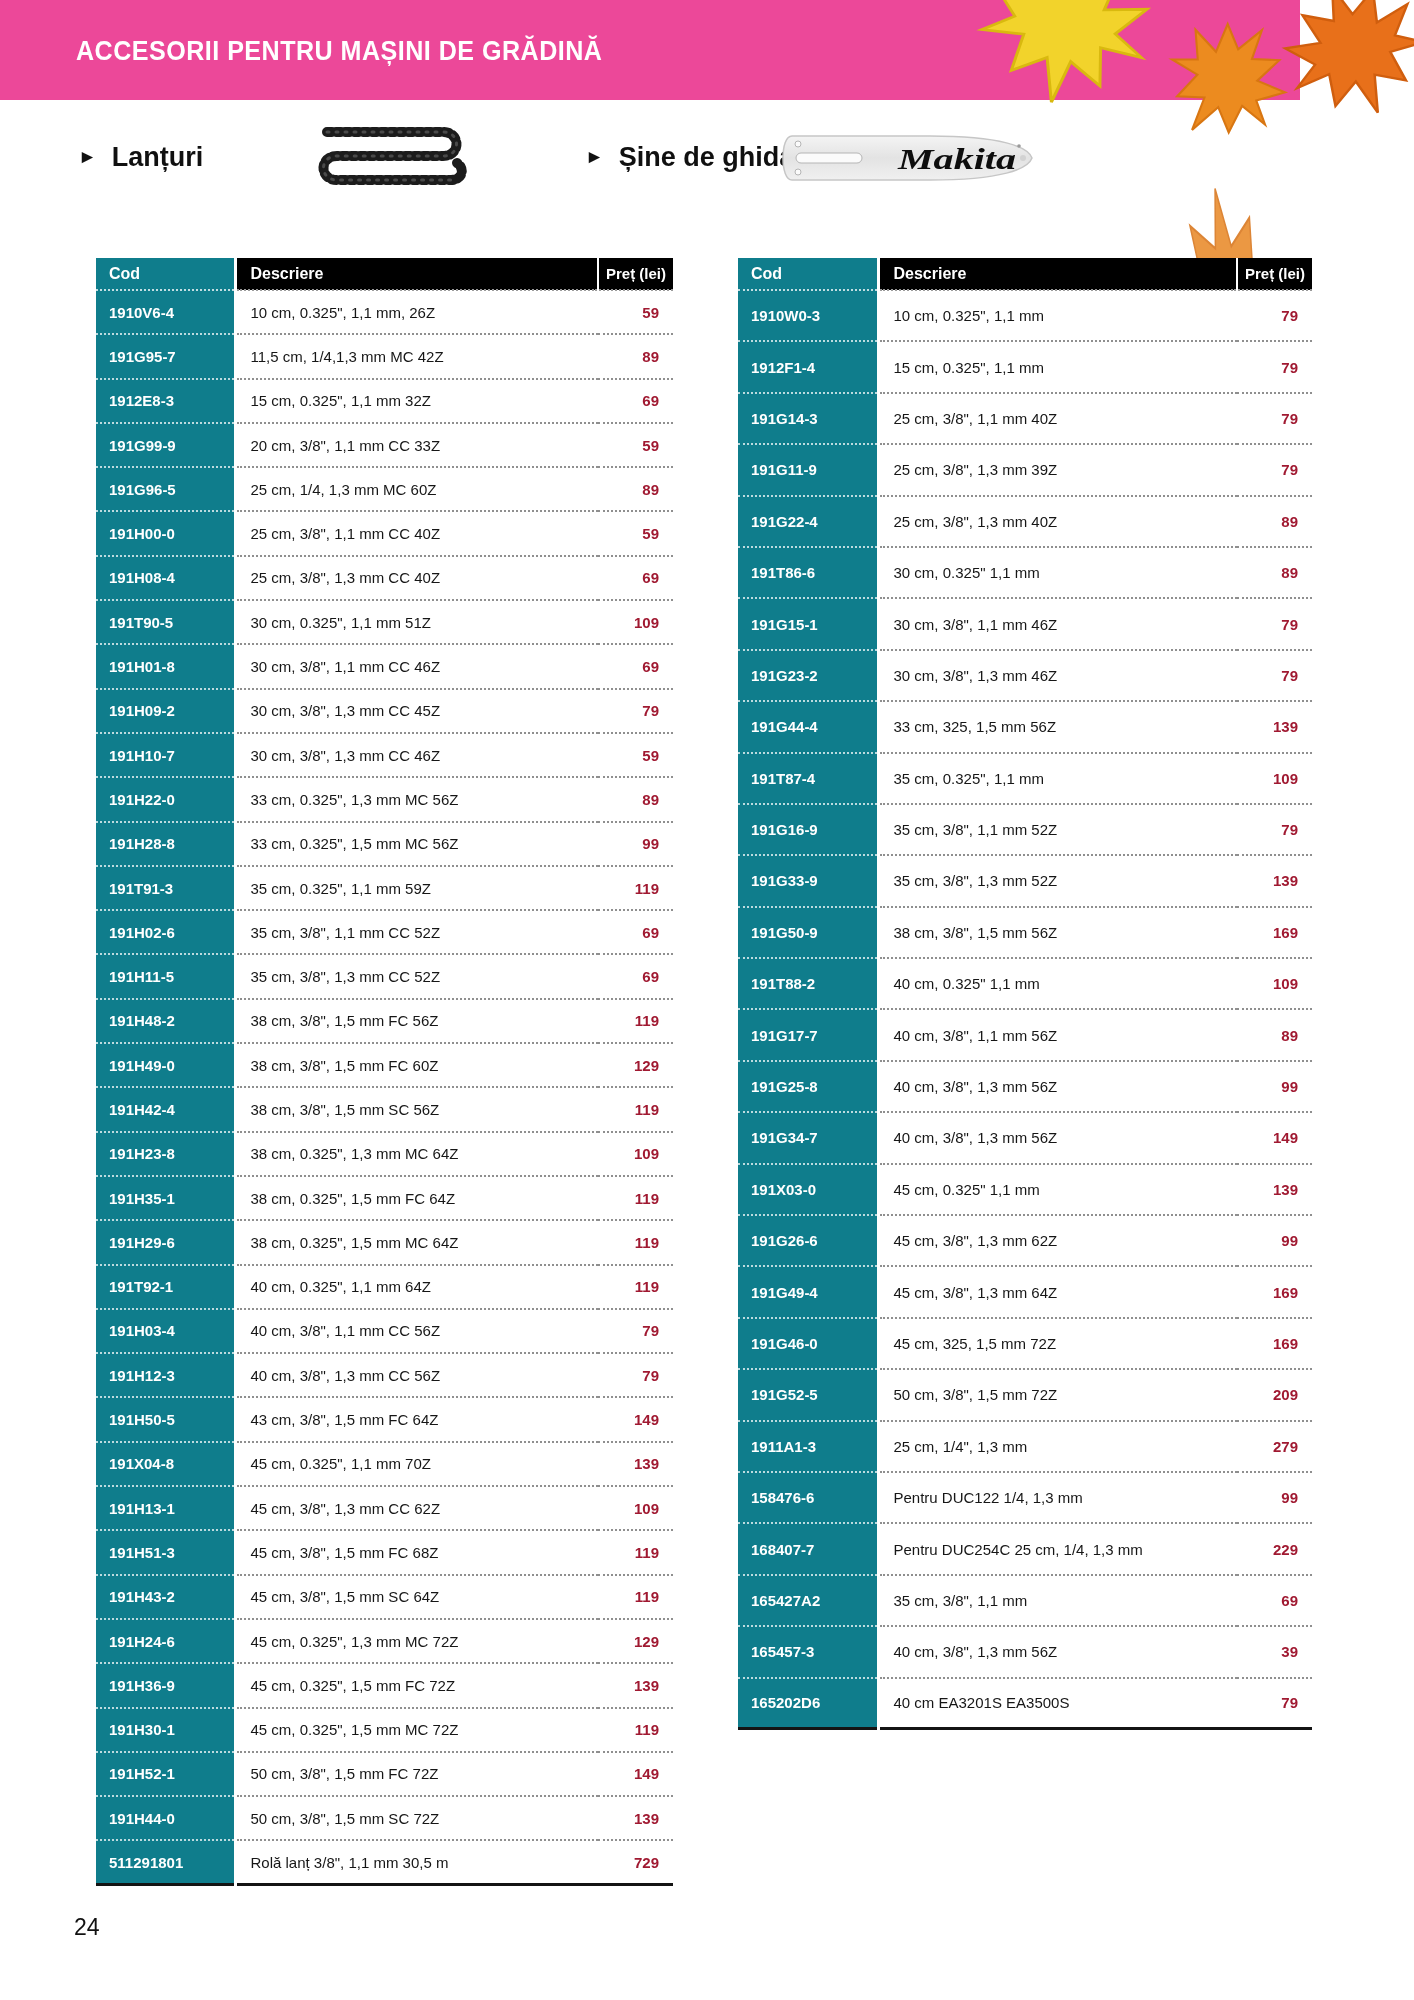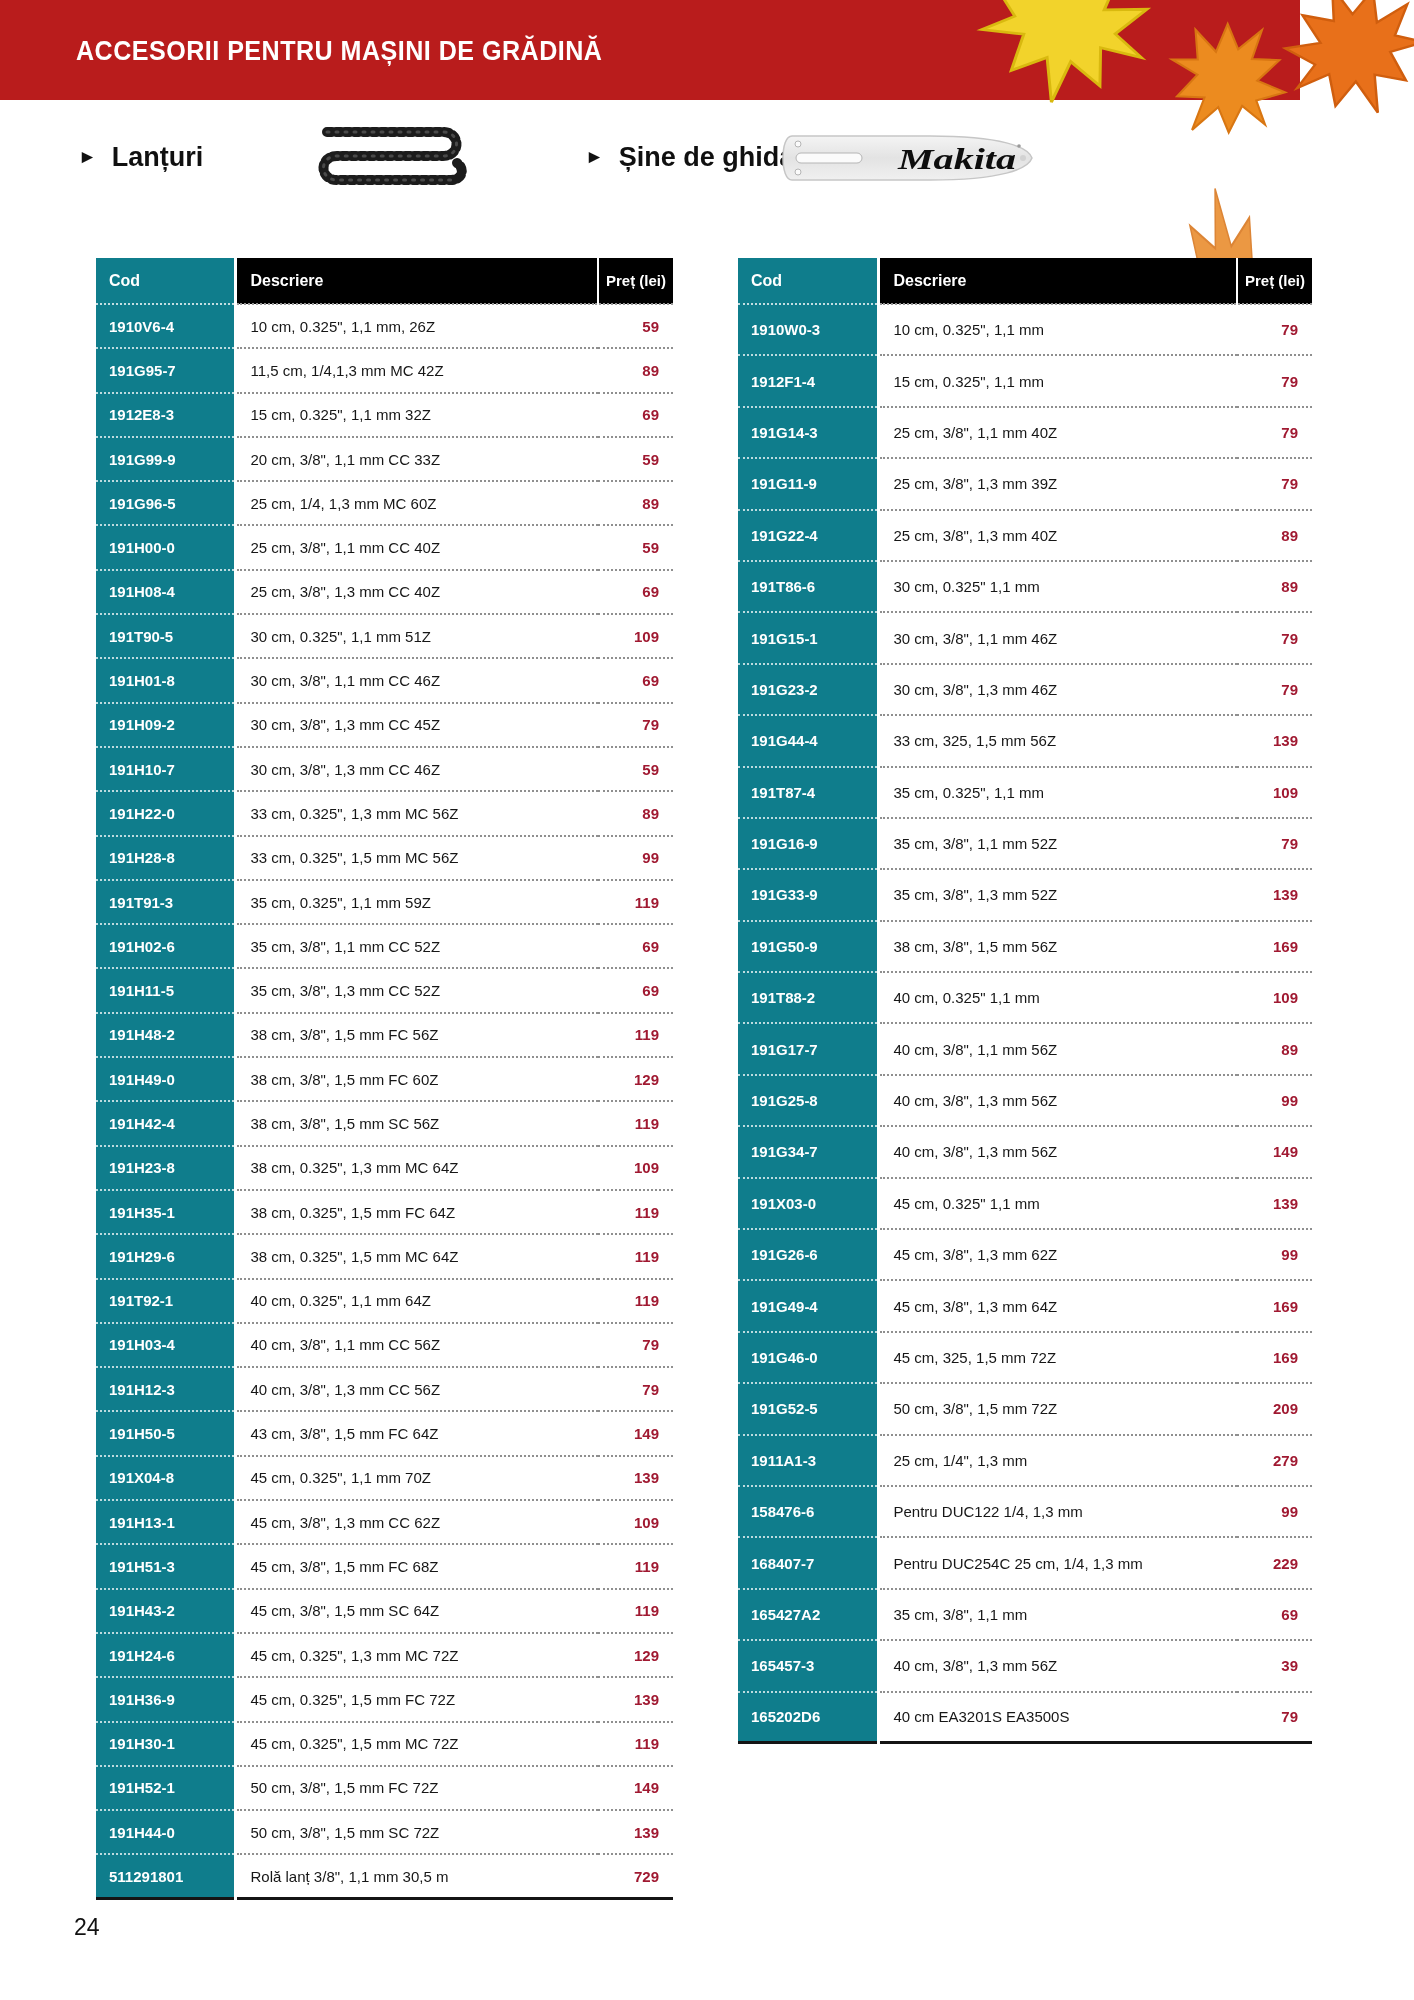--- a/index.html
+++ b/index.html
@@ -3,21 +3,21 @@
 <meta charset="utf-8">
 <style>
   html,body { margin:0; padding:0; }
   body {
     width:1414px; height:2000px; position:relative; overflow:hidden;
     background:#ffffff; font-family:"Liberation Sans", sans-serif;
   }
   
   .banner {
     position:absolute; left:0; top:0; width:1300px; height:100px;
-    background:#b91c1c;
+    background:#ec4899;
   }
   .banner-title {
     position:absolute; left:76px; top:36px; color:#ffffff;
     font-size:27px; font-weight:bold; white-space:nowrap;
     transform:scaleX(.93); transform-origin:left center; letter-spacing:.5px;
   }
   .leaves-svg { position:absolute; left:930px; top:0; width:484px; height:450px; pointer-events:none; }
 
   
   .section-head { position:absolute; top:142px; height:46px; white-space:nowrap; }
@@ -30,21 +30,21 @@
 
   
   table.price-table {
     position:absolute; border-collapse:collapse; table-layout:fixed;
     background:#fff; border-bottom:3px solid #141414;
   }
   #table-left  { left:96px;  top:258px; width:577px; }
   #table-right { left:738px; top:258px; width:574px; }
   #table-left  tbody tr { height:44.3px;margin-top:40px; }
   #table-right tbody tr { height:51.4px; }
-  thead tr { height:46px; }
+  thead tr { height:32px; }
   th { font-size:16px; font-weight:bold; color:#fff; text-align:left; padding:0; }
   th.h-code  { background:#0F7D8C; padding-left:13px; border-bottom:2px dotted rgba(255,255,255,.75); }
   th.h-desc  { background:#000000; padding-left:14px; border-left:3px solid #fff; border-bottom:2px dotted #999; }
   th.h-price { background:#000000; text-align:center; border-left:2px solid #fff; font-size:15px; border-bottom:2px dotted #999; }
   td { padding:0; vertical-align:middle; }
   td.c-code {
     background:#0F7D8C; color:#ffffff; font-weight:bold; font-size:15px;
     padding-left:13px; border-bottom:2px dotted rgba(255,255,255,.72);
   }
   td.c-desc {

